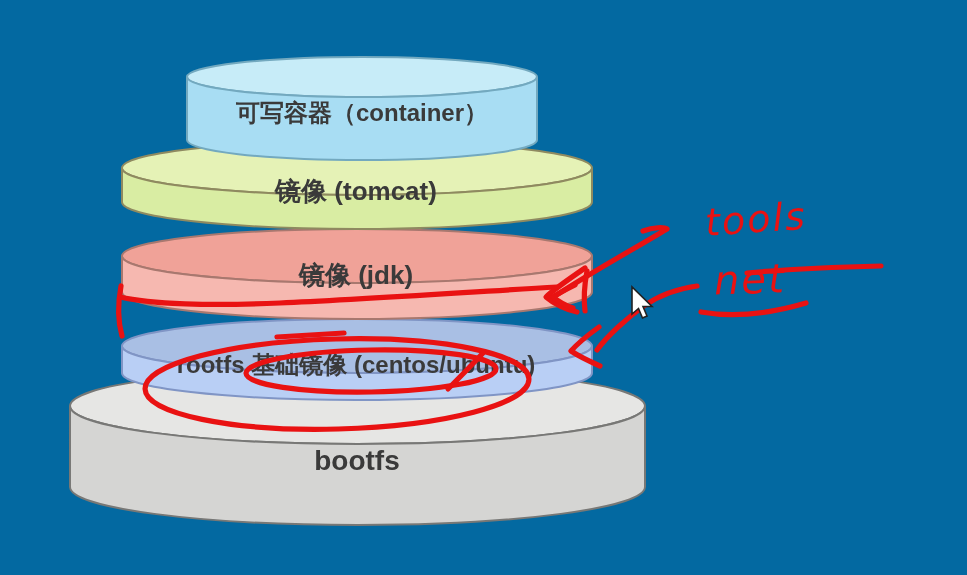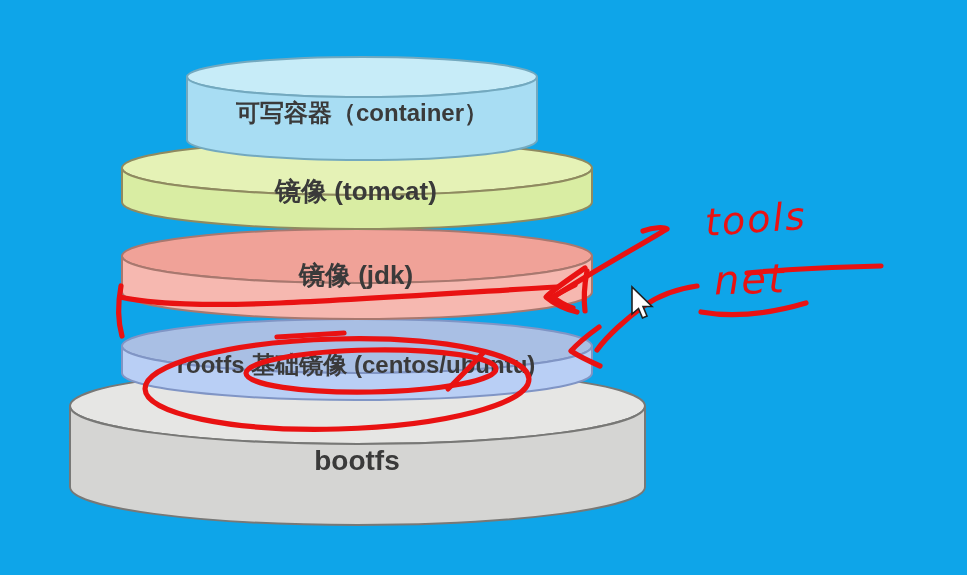--- a/index.html
+++ b/index.html
@@ -1,19 +1,19 @@
 <!DOCTYPE html>
 <html><head>
 <meta charset="utf-8">
 <style>
   html,body{margin:0;padding:0;background:#fff;}
   .stage{
     position:relative;
     width:967px;height:575px;
-    background:#0ea5e9;
+    background:#0369a1;
     overflow:hidden;
     font-family:"Liberation Sans","DejaVu Sans",sans-serif;
   }
   svg{position:absolute;left:0;top:0;}
   .cyl{stroke-width:2;}
   .layerlabel{
     font-family:"Liberation Sans","DejaVu Sans",sans-serif;
     font-weight:600;
     fill:#3a3a3a;
     text-anchor:middle;

